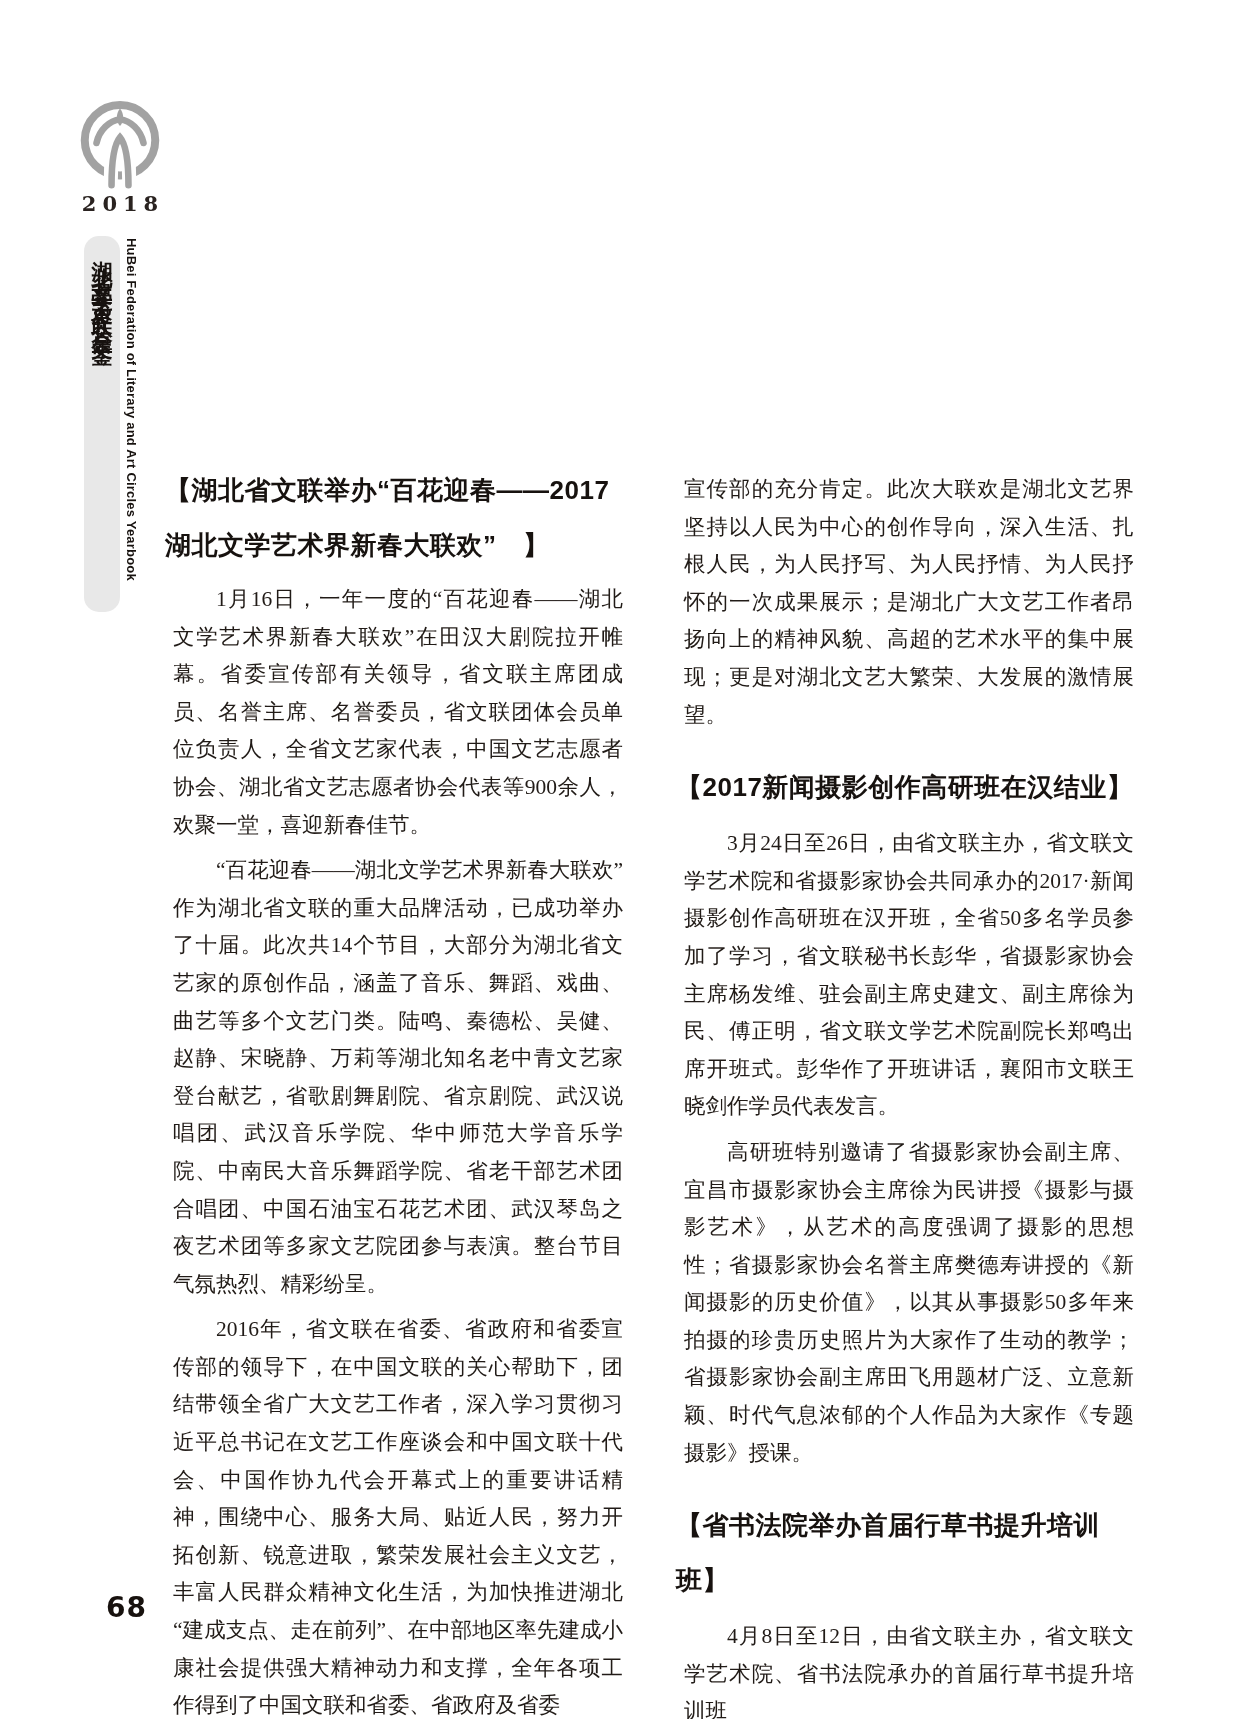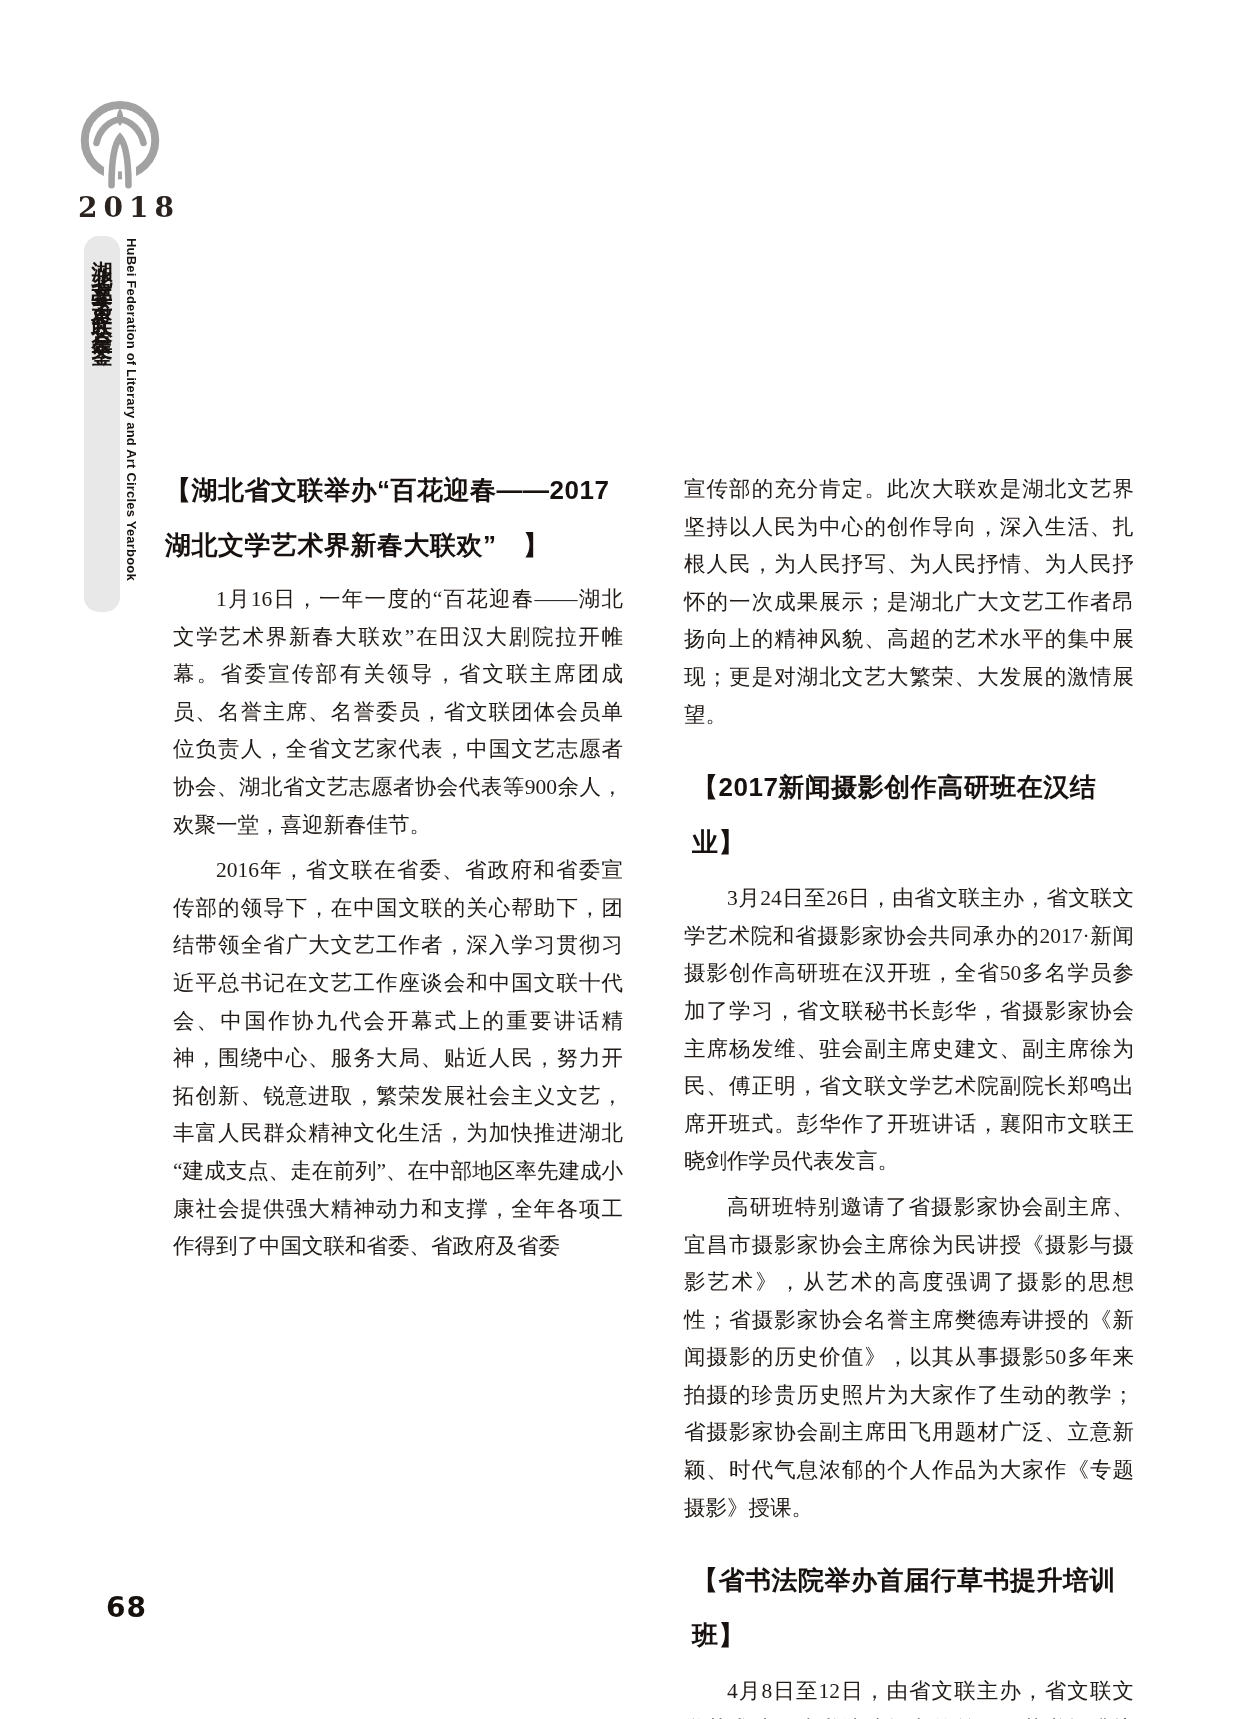--- a/index.html
+++ b/index.html
@@ -11,21 +11,21 @@
     color:#211b17;
     font-family:"Liberation Serif","DejaVu Serif",serif;
   }
 
   
   .brand{position:absolute;left:72px;top:96px;width:96px;text-align:center;}
   .brand svg{display:block;margin:0 auto;}
   .brand-year{
     margin-top:1px;
     font-family:"DejaVu Serif","Liberation Serif",serif;
-    font-weight:bold;font-size:28px;letter-spacing:6px;
+    font-weight:bold;font-size:21px;letter-spacing:6px;
     color:#2a2320;text-indent:6px;
   }
 
   
   .sidebar-cn{
     position:absolute;left:84px;top:236px;
     writing-mode:vertical-rl;text-orientation:upright;
     background:#e8e8e8;border-radius:15px;
     font-family:"Liberation Sans","DejaVu Sans",sans-serif;
     font-weight:bold;font-size:21px;letter-spacing:7px;
@@ -59,21 +59,21 @@
   .col-left{left:165px;}
   .col-right{left:676px;}
   .col p{margin:8px;}
   .col p.indent{text-indent:2em;}
   .entry-head{
     font-family:"Liberation Sans","DejaVu Sans",sans-serif;
     font-weight:bold;font-size:26px;line-height:55px;
     letter-spacing:0.5px;margin:0;text-align:left;color:#17120f;
   }
   .entry-head.first{margin:0 0 6px 0;}
-  .entry-head.mid{margin:26px 0 10px 16px;}
+  .entry-head.mid{margin:26px 0 10px 0;}
 
   
   .page-number{
     position:absolute;left:106px;top:1591px;
     font-family:"DejaVu Sans","Liberation Sans",sans-serif;
     font-weight:bold;font-size:28px;color:#17110e;
     letter-spacing:1px;
   }
 </style>
 </head>
@@ -98,20 +98,21 @@
     <div class="brand-year">2018</div>
   </div>
 
   <div class="sidebar-cn">湖北省文学艺术界联合会年鉴</div>
   <div class="sidebar-en">HuBei Federation of Literary and Art Circles Yearbook</div>
 
 
   <div class="col col-left">
     <h2 class="entry-head first">【湖北省文联举办“百花迎春——2017湖北文学艺术界新春大联欢”　】</h2>
     <p class="indent">1月16日，一年一度的“百花迎春——湖北文学艺术界新春大联欢”在田汉大剧院拉开帷幕。省委宣传部有关领导，省文联主席团成员、名誉主席、名誉委员，省文联团体会员单位负责人，全省文艺家代表，中国文艺志愿者协会、湖北省文艺志愿者协会代表等900余人，欢聚一堂，喜迎新春佳节。</p>
+    <p class="indent">“百花迎春——湖北文学艺术界新春大联欢”作为湖北省文联的重大品牌活动，已成功举办了十届。此次共14个节目，大部分为湖北省文艺家的原创作品，涵盖了音乐、舞蹈、戏曲、曲艺等多个文艺门类。陆鸣、秦德松、吴健、赵静、宋晓静、万莉等湖北知名老中青文艺家登台献艺，省歌剧舞剧院、省京剧院、武汉说唱团、武汉音乐学院、华中师范大学音乐学院、中南民大音乐舞蹈学院、省老干部艺术团合唱团、中国石油宝石花艺术团、武汉琴岛之夜艺术团等多家文艺院团参与表演。整台节目气氛热烈、精彩纷呈。</p>
     <p class="indent">2016年，省文联在省委、省政府和省委宣传部的领导下，在中国文联的关心帮助下，团结带领全省广大文艺工作者，深入学习贯彻习近平总书记在文艺工作座谈会和中国文联十代会、中国作协九代会开幕式上的重要讲话精神，围绕中心、服务大局、贴近人民，努力开拓创新、锐意进取，繁荣发展社会主义文艺，丰富人民群众精神文化生活，为加快推进湖北“建成支点、走在前列”、在中部地区率先建成小康社会提供强大精神动力和支撑，全年各项工作得到了中国文联和省委、省政府及省委</p>
   </div>
 
   <div class="col col-right">
     <p>宣传部的充分肯定。此次大联欢是湖北文艺界坚持以人民为中心的创作导向，深入生活、扎根人民，为人民抒写、为人民抒情、为人民抒怀的一次成果展示；是湖北广大文艺工作者昂扬向上的精神风貌、高超的艺术水平的集中展现；更是对湖北文艺大繁荣、大发展的激情展望。</p>
     <h2 class="entry-head mid">【2017新闻摄影创作高研班在汉结业】</h2>
     <p class="indent">3月24日至26日，由省文联主办，省文联文学艺术院和省摄影家协会共同承办的2017·新闻摄影创作高研班在汉开班，全省50多名学员参加了学习，省文联秘书长彭华，省摄影家协会主席杨发维、驻会副主席史建文、副主席徐为民、傅正明，省文联文学艺术院副院长郑鸣出席开班式。彭华作了开班讲话，襄阳市文联王晓剑作学员代表发言。</p>
     <p class="indent">高研班特别邀请了省摄影家协会副主席、宜昌市摄影家协会主席徐为民讲授《摄影与摄影艺术》，从艺术的高度强调了摄影的思想性；省摄影家协会名誉主席樊德寿讲授的《新闻摄影的历史价值》，以其从事摄影50多年来拍摄的珍贵历史照片为大家作了生动的教学；省摄影家协会副主席田飞用题材广泛、立意新颖、时代气息浓郁的个人作品为大家作《专题摄影》授课。</p>
     <h2 class="entry-head mid">【省书法院举办首届行草书提升培训班】</h2>
     <p class="indent">4月8日至12日，由省文联主办，省文联文学艺术院、省书法院承办的首届行草书提升培训班</p>

